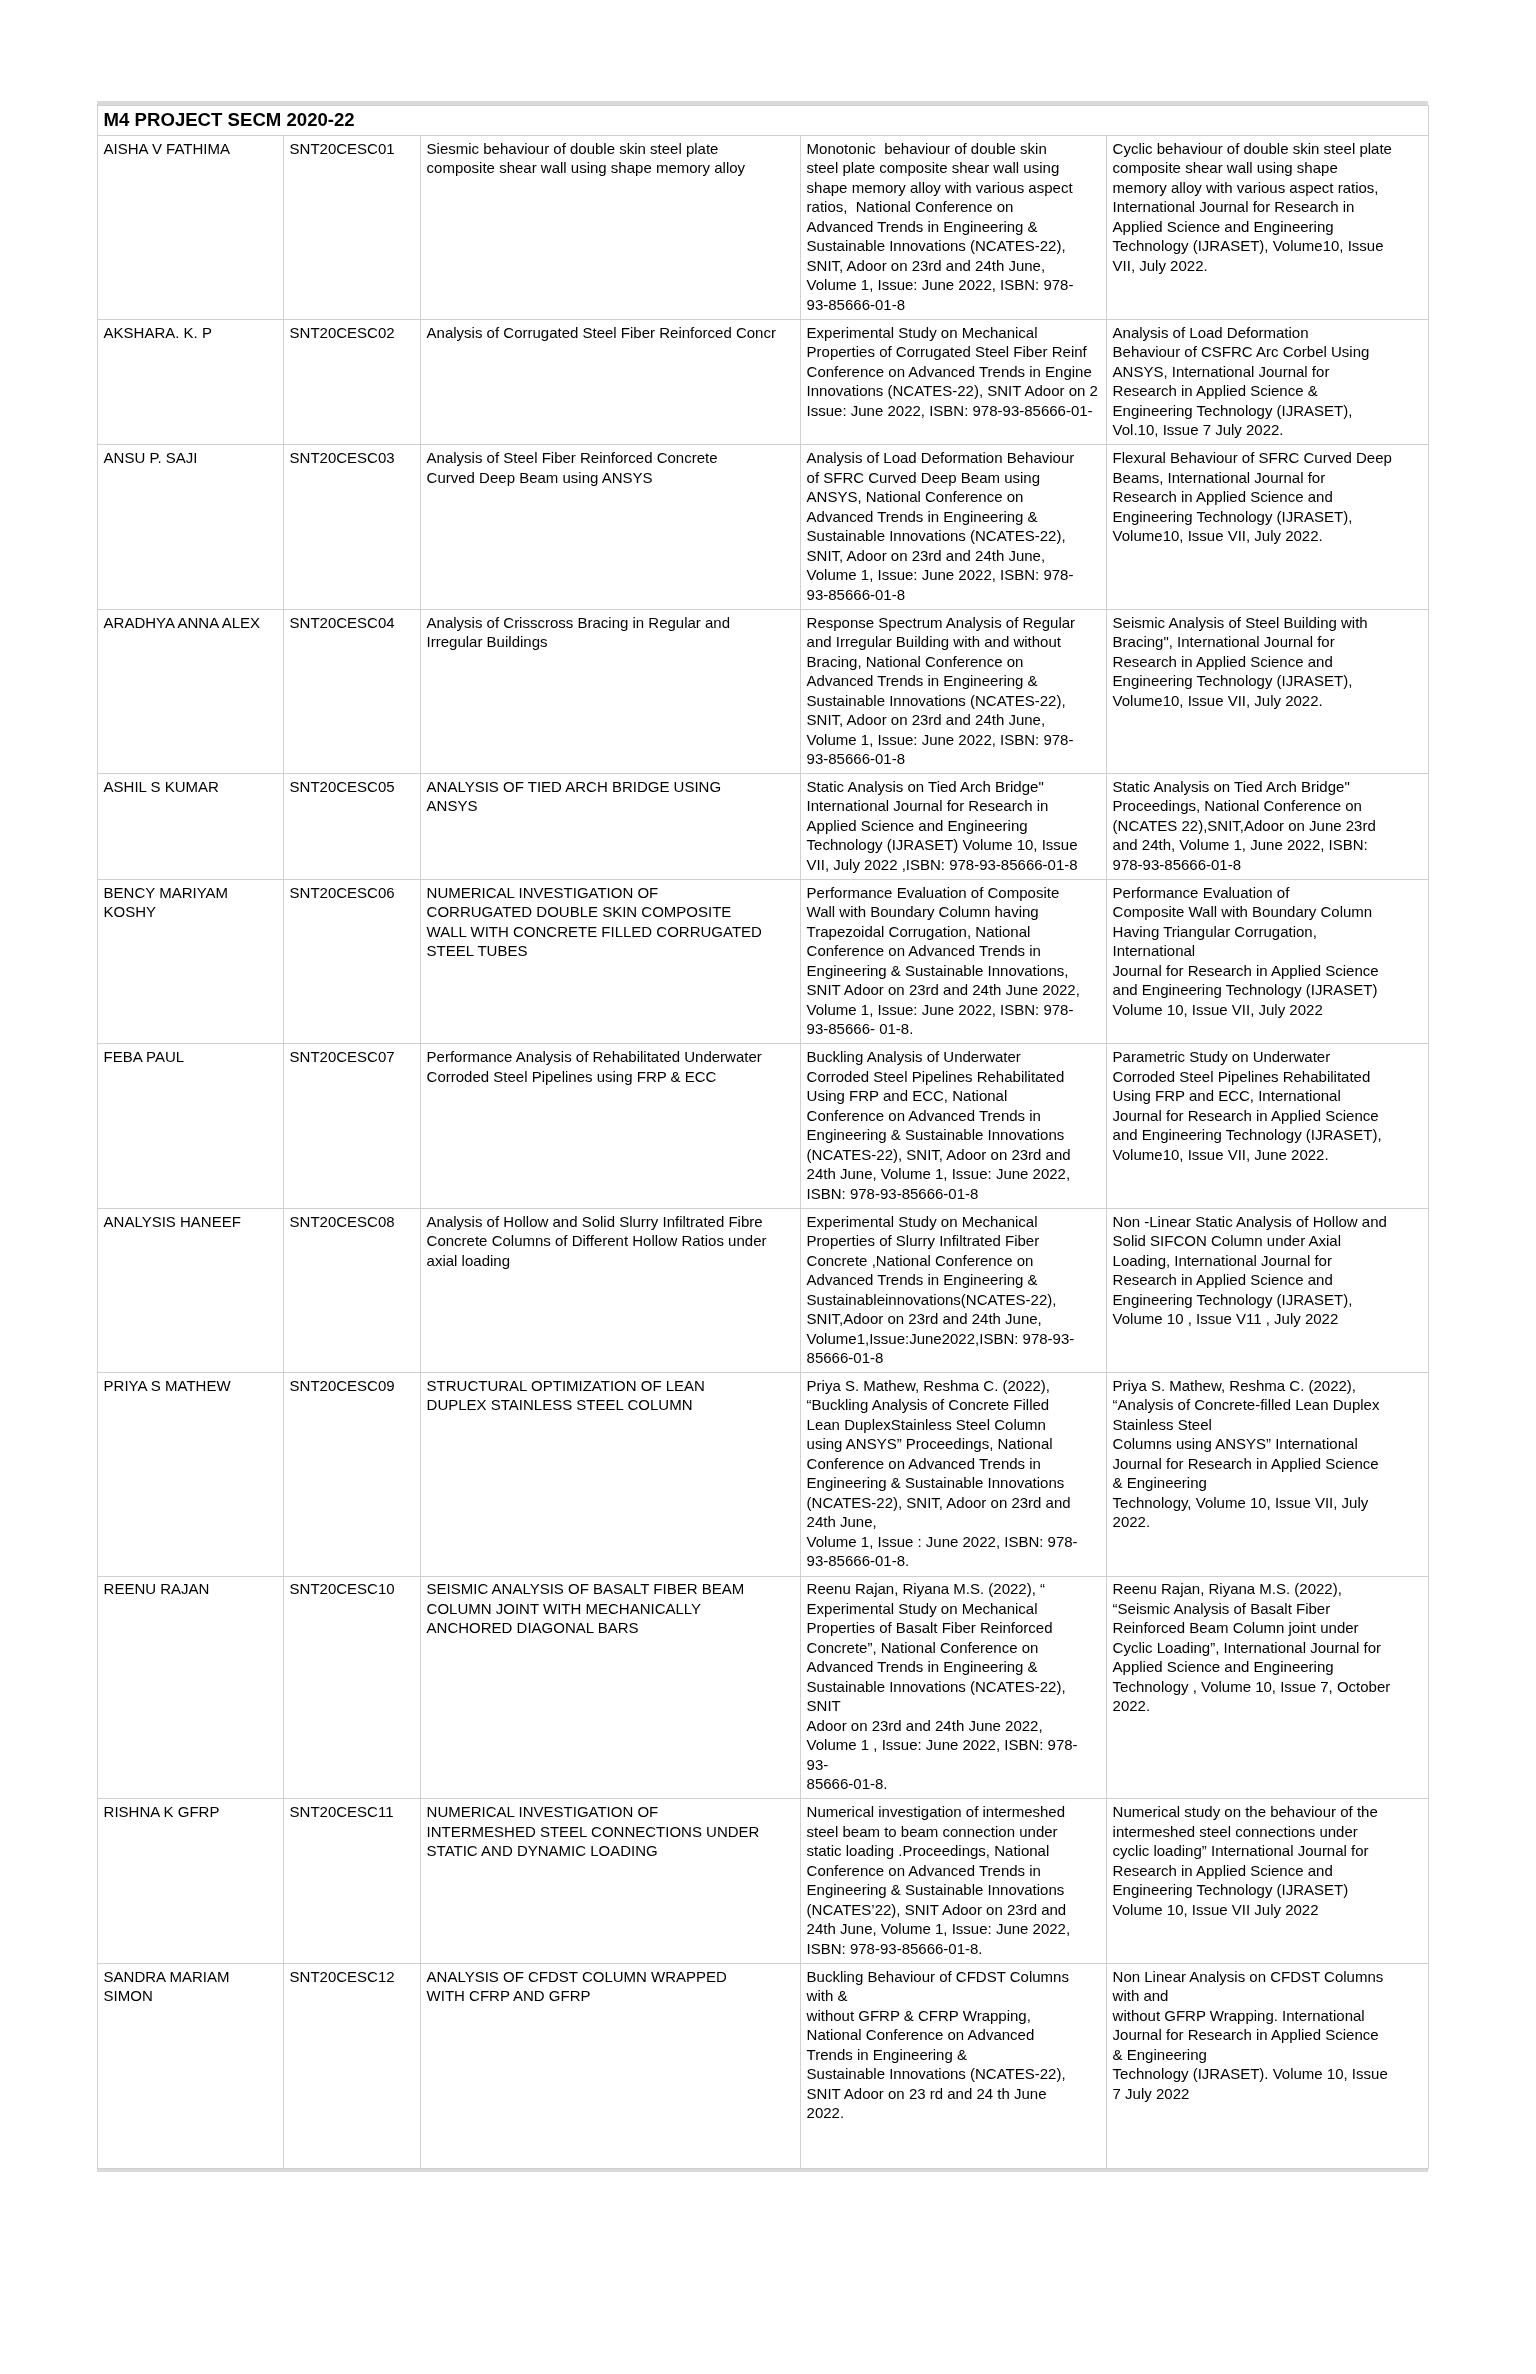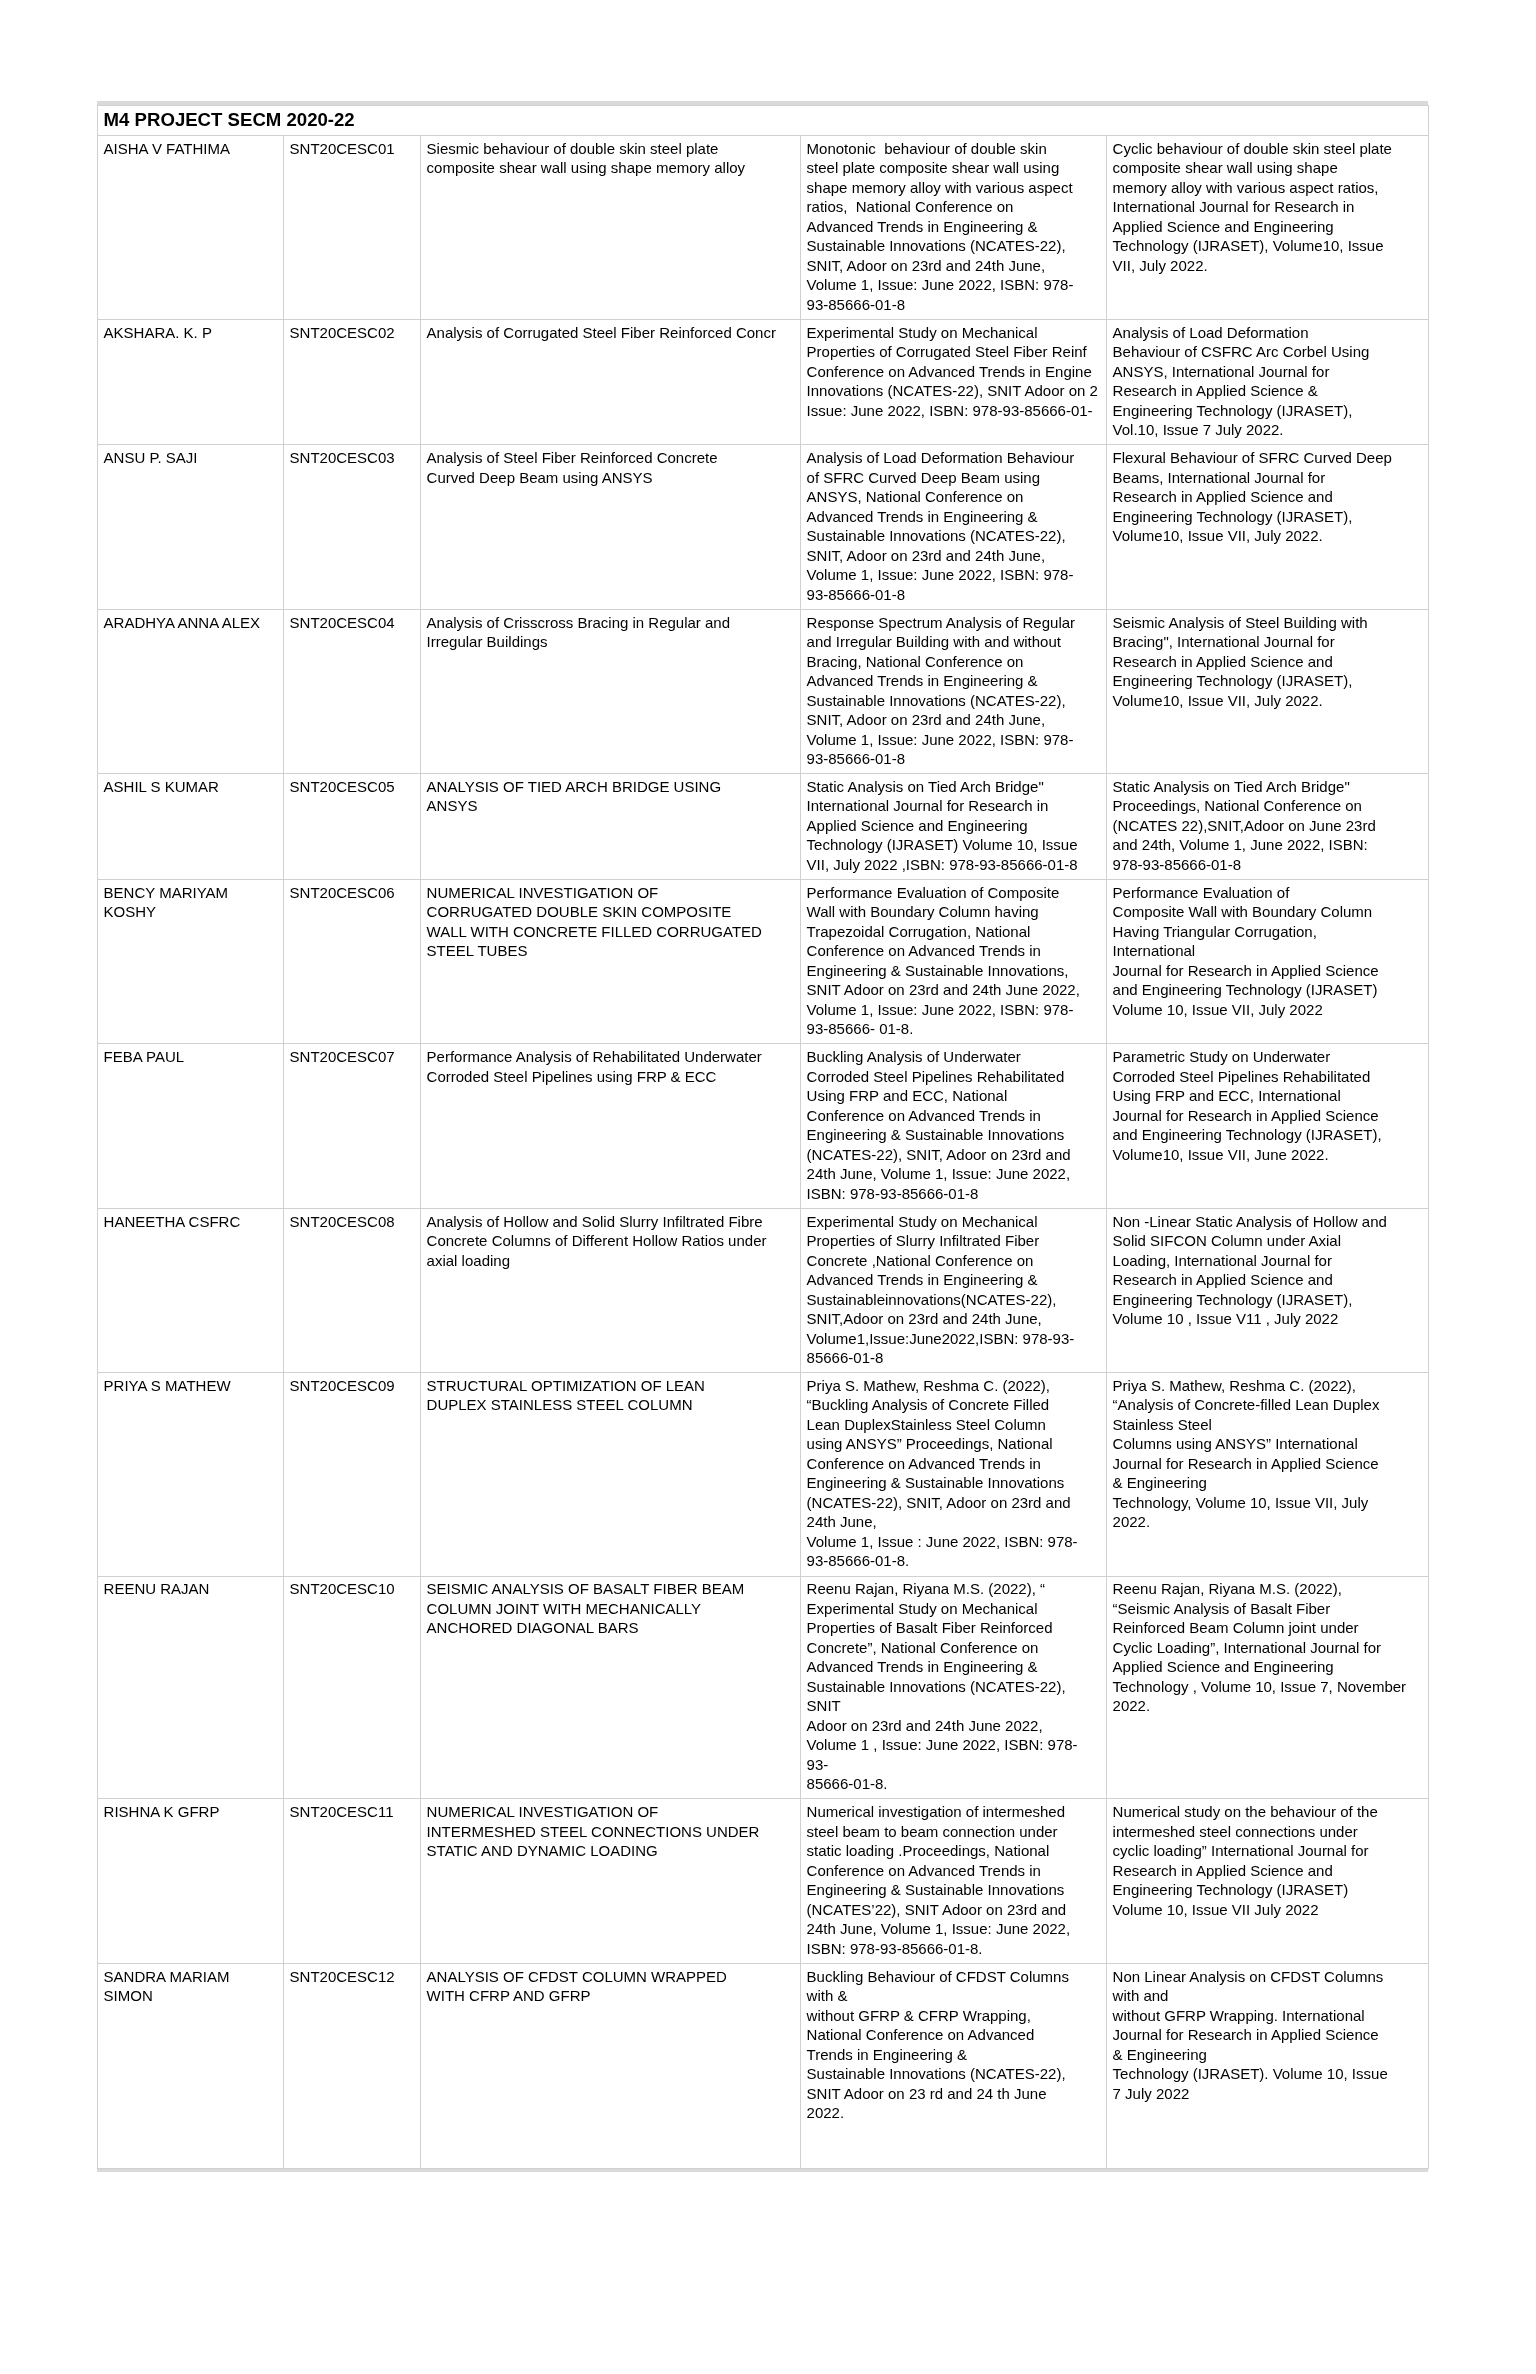--- a/index.html
+++ b/index.html
@@ -207,21 +207,21 @@
 24th June, Volume 1, Issue: June 2022,
 ISBN: 978-93-85666-01-8</td>
         <td>Parametric Study on Underwater
 Corroded Steel Pipelines Rehabilitated
 Using FRP and ECC, International
 Journal for Research in Applied Science
 and Engineering Technology (IJRASET),
 Volume10, Issue VII, June 2022.</td>
       </tr>
       <tr>
-        <td>HANEETHA CSFRC</td>
+        <td>ANALYSIS HANEEF</td>
         <td>SNT20CESC08</td>
         <td>Analysis of Hollow and Solid Slurry Infiltrated Fibre
 Concrete Columns of Different Hollow Ratios under
 axial loading</td>
         <td>Experimental Study on Mechanical
 Properties of Slurry Infiltrated Fiber
 Concrete ,National Conference on
 Advanced Trends in Engineering &amp;
 Sustainableinnovations(NCATES-22),
 SNIT,Adoor on 23rd and 24th June,
@@ -273,21 +273,21 @@
 SNIT
 Adoor on 23rd and 24th June 2022,
 Volume 1 , Issue: June 2022, ISBN: 978-
 93-
 85666-01-8.</td>
         <td>Reenu Rajan, Riyana M.S. (2022),
 “Seismic Analysis of Basalt Fiber
 Reinforced Beam Column joint under
 Cyclic Loading”, International Journal for
 Applied Science and Engineering
-Technology , Volume 10, Issue 7, November
+Technology , Volume 10, Issue 7, October
 2022.</td>
       </tr>
       <tr>
         <td>RISHNA K GFRP</td>
         <td>SNT20CESC11</td>
         <td>NUMERICAL INVESTIGATION OF
 INTERMESHED STEEL CONNECTIONS UNDER
 STATIC AND DYNAMIC LOADING</td>
         <td>Numerical investigation of intermeshed
 steel beam to beam connection under

